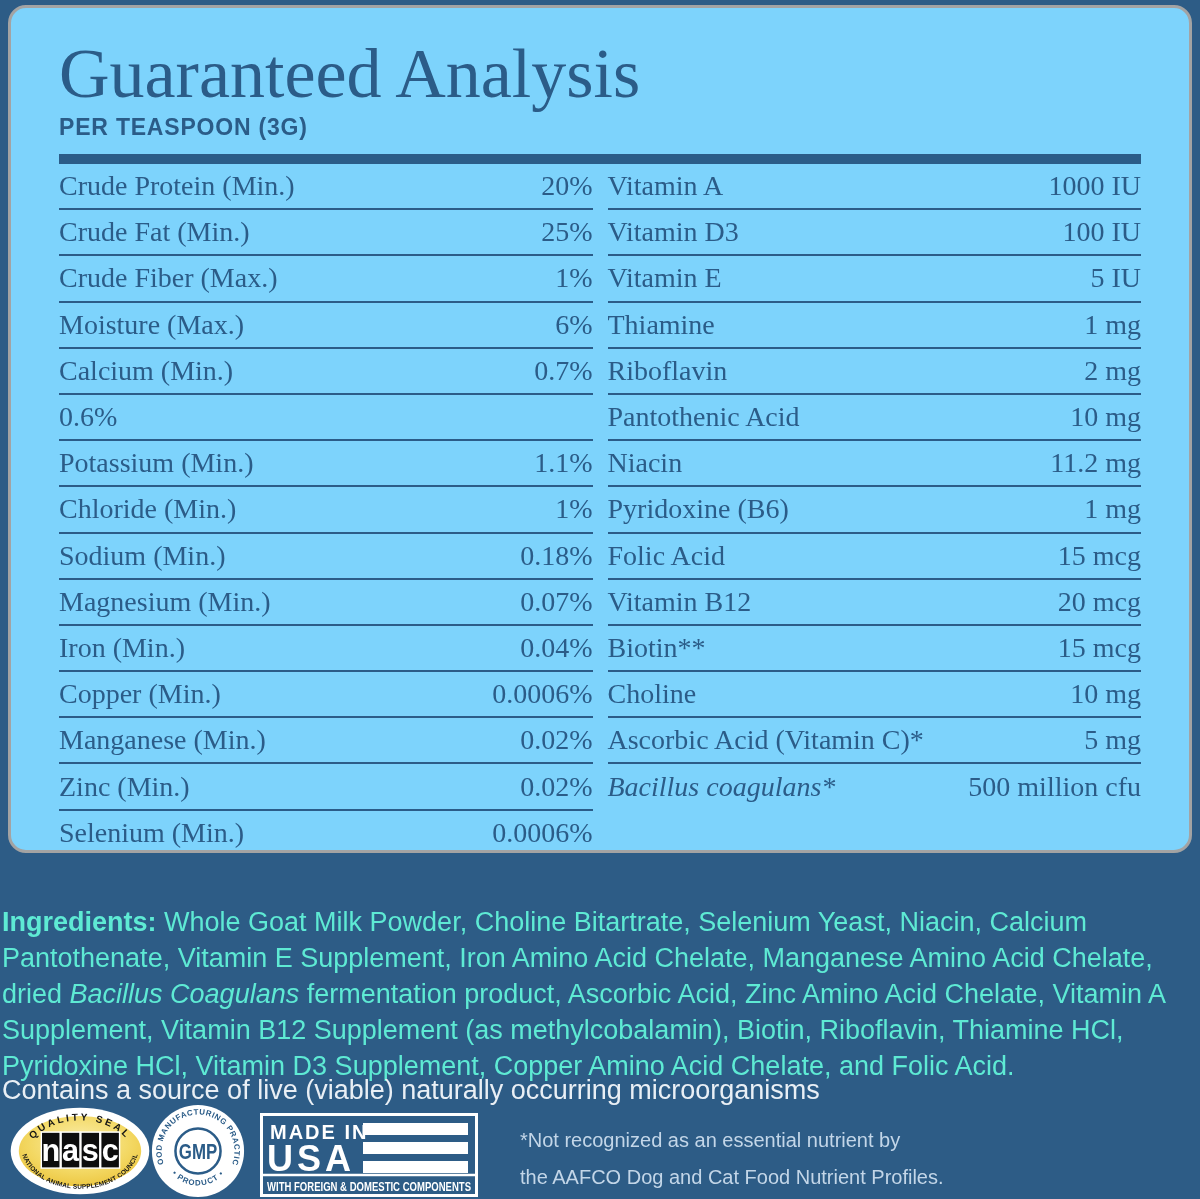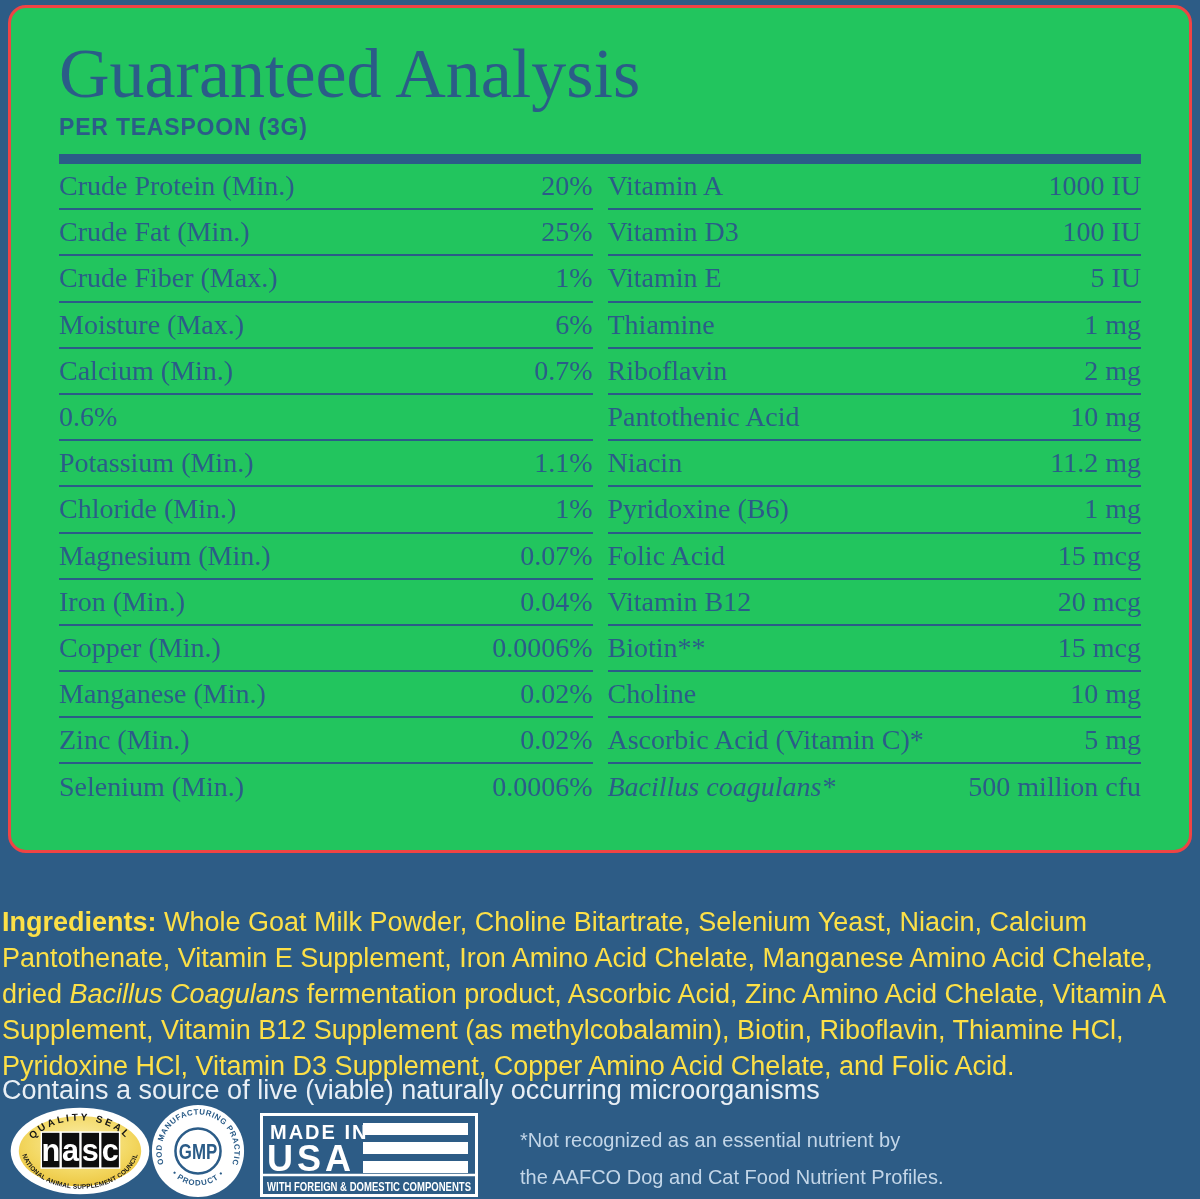--- a/index.html
+++ b/index.html
@@ -5,21 +5,21 @@
   html,body{margin:0;padding:0;}
   body{
     width:1200px;height:1199px;overflow:hidden;position:relative;
     background:#2D5C86;
     font-family:"Liberation Sans", sans-serif;
     -webkit-font-smoothing:antialiased;
   }
   
   .card{
     position:absolute;left:8px;top:5px;width:1184px;height:848px;
-    background:#22c55e;border:3px solid #ef4444;border-radius:18px;
+    background:#7dd3fc;border:3px solid #a3a3a3;border-radius:18px;
     box-sizing:border-box;padding:30px 48px 0 48px;
   }
   .title{
     font-family:"Liberation Serif", serif;
     font-size:70px;line-height:72px;color:#2B5C88;font-weight:400;
     letter-spacing:0;
   }
   .subtitle{
     margin-top:4px;font-size:23px;font-weight:bold;color:#2B5C88;
     letter-spacing:0.8px;
@@ -32,21 +32,21 @@
     height:44.2px;border-bottom:2px solid #2B5C88;
     font-size:28px;color:#2B5C88;white-space:nowrap;
   }
   .ga-col .ga-row:last-child{border-bottom:none;}
   .ga-row .lbl{padding-right:8px;}
   .ga-row .val{text-align:right;}
   .ga-row.italic .lbl{font-style:italic;}
   
   .ingredients{
     position:absolute;left:2px;top:877px;width:1196px;
-    font-size:27px;line-height:36px;color:#fde047;
+    font-size:27px;line-height:36px;color:#5eead4;
   }
   .ingredients b{font-weight:bold;}
   .ingredients em{font-style:italic;}
   .micro-note{
     position:absolute;left:2px;top:1048px;width:1196px;
     font-size:27px;color:#E9EFF5;
   }
   .footer{position:absolute;left:0;top:1100px;width:1200px;height:99px;}
   .seal-nasc{position:absolute;left:4px;top:6px;width:152px;height:90px;}
   .seal-gmp{position:absolute;left:148px;top:3px;width:100px;height:96px;}
@@ -98,20 +98,24 @@
   <div class="ga-row">
     <span class="lbl">Potassium (Min.)</span>
     <span class="val">1.1%</span>
   </div>
 
   <div class="ga-row">
     <span class="lbl">Chloride (Min.)</span>
     <span class="val">1%</span>
   </div>
 
+  <div class="ga-row">
+    <span class="lbl">Sodium (Min.)</span>
+    <span class="val">0.18%</span>
+  </div>
 
   <div class="ga-row">
     <span class="lbl">Magnesium (Min.)</span>
     <span class="val">0.07%</span>
   </div>
 
   <div class="ga-row">
     <span class="lbl">Iron (Min.)</span>
     <span class="val">0.04%</span>
   </div>

